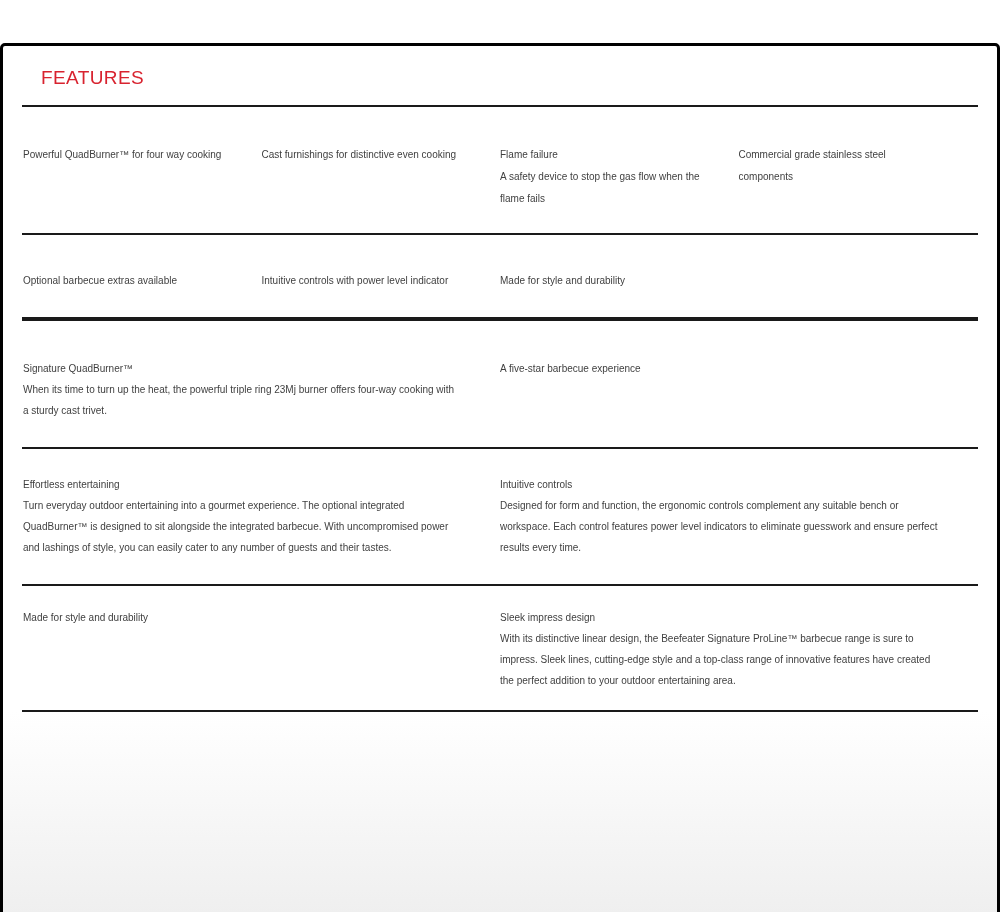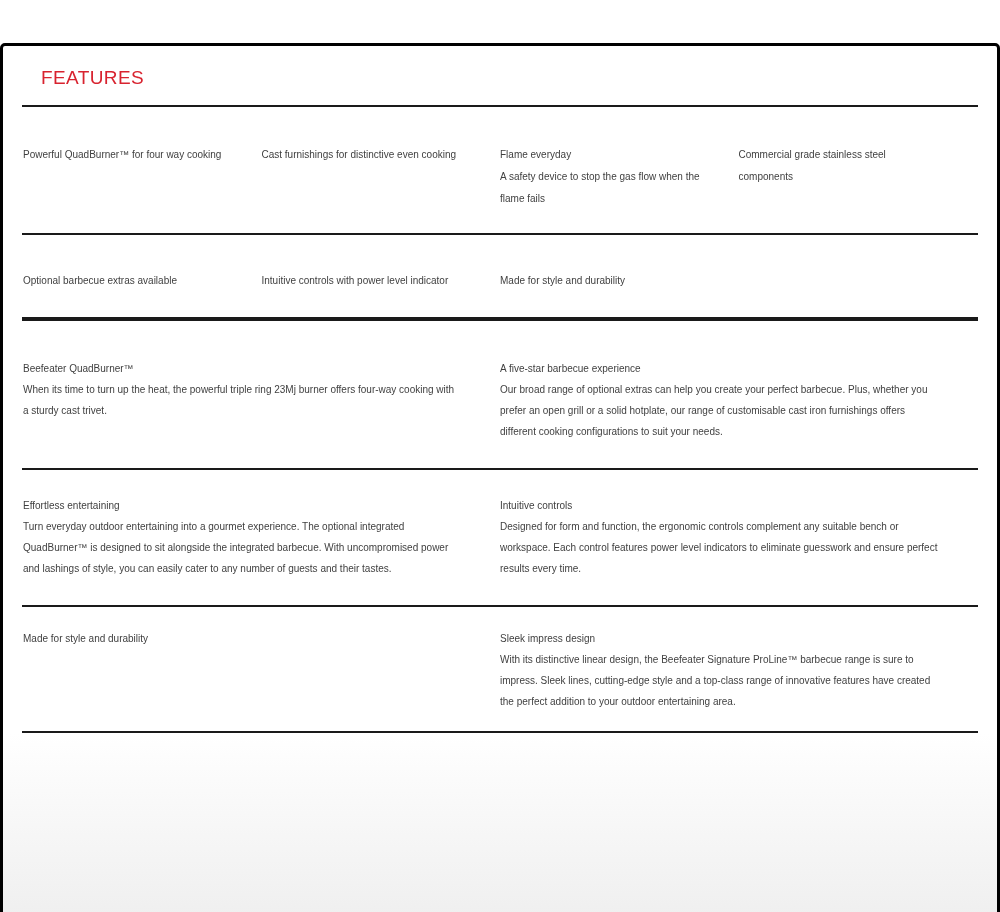--- a/index.html
+++ b/index.html
@@ -61,21 +61,21 @@
   <div class="grid features-grid f-row-1">
     <div class="cell">
       <div>Powerful QuadBurner™ for four way cooking</div>
       <div></div>
     </div>
     <div class="cell">
       <div>Cast furnishings for distinctive even cooking</div>
       <div></div>
     </div>
     <div class="cell">
-      <div>Flame everyday</div>
+      <div>Flame failure</div>
       <div>A safety device to stop the gas flow when the flame fails</div>
     </div>
     <div class="cell">
       <div>Commercial grade stainless steel components</div>
       <div></div>
     </div>
   </div>
   <div class="rule"></div>
 
   <div class="grid features-grid f-row-2">
@@ -92,26 +92,25 @@
       <div></div>
     </div>
     <div class="cell"></div>
   </div>
   <div class="rule"></div>
 
   <div class="rule"></div>
 
   <div class="grid benefits-grid b-row-1">
     <div class="cell">
-      <div>Beefeater QuadBurner™</div>
+      <div>Signature QuadBurner™</div>
       <div>When its time to turn up the heat, the powerful triple ring 23Mj burner offers four-way cooking with a sturdy cast trivet.</div>
     </div>
     <div class="cell">
       <div>A five-star barbecue experience</div>
-      <div>Our broad range of optional extras can help you create your perfect barbecue. Plus, whether you prefer an open grill or a solid hotplate, our range of customisable cast iron furnishings offers different cooking configurations to suit your needs.</div>
     </div>
   </div>
   <div class="rule"></div>
 
   <div class="grid benefits-grid b-row-2">
     <div class="cell">
       <div>Effortless entertaining</div>
       <div>Turn everyday outdoor entertaining into a gourmet experience. The optional integrated QuadBurner™ is designed to sit alongside the integrated barbecue. With uncompromised power and lashings of style, you can easily cater to any number of guests and their tastes.</div>
     </div>
     <div class="cell">

